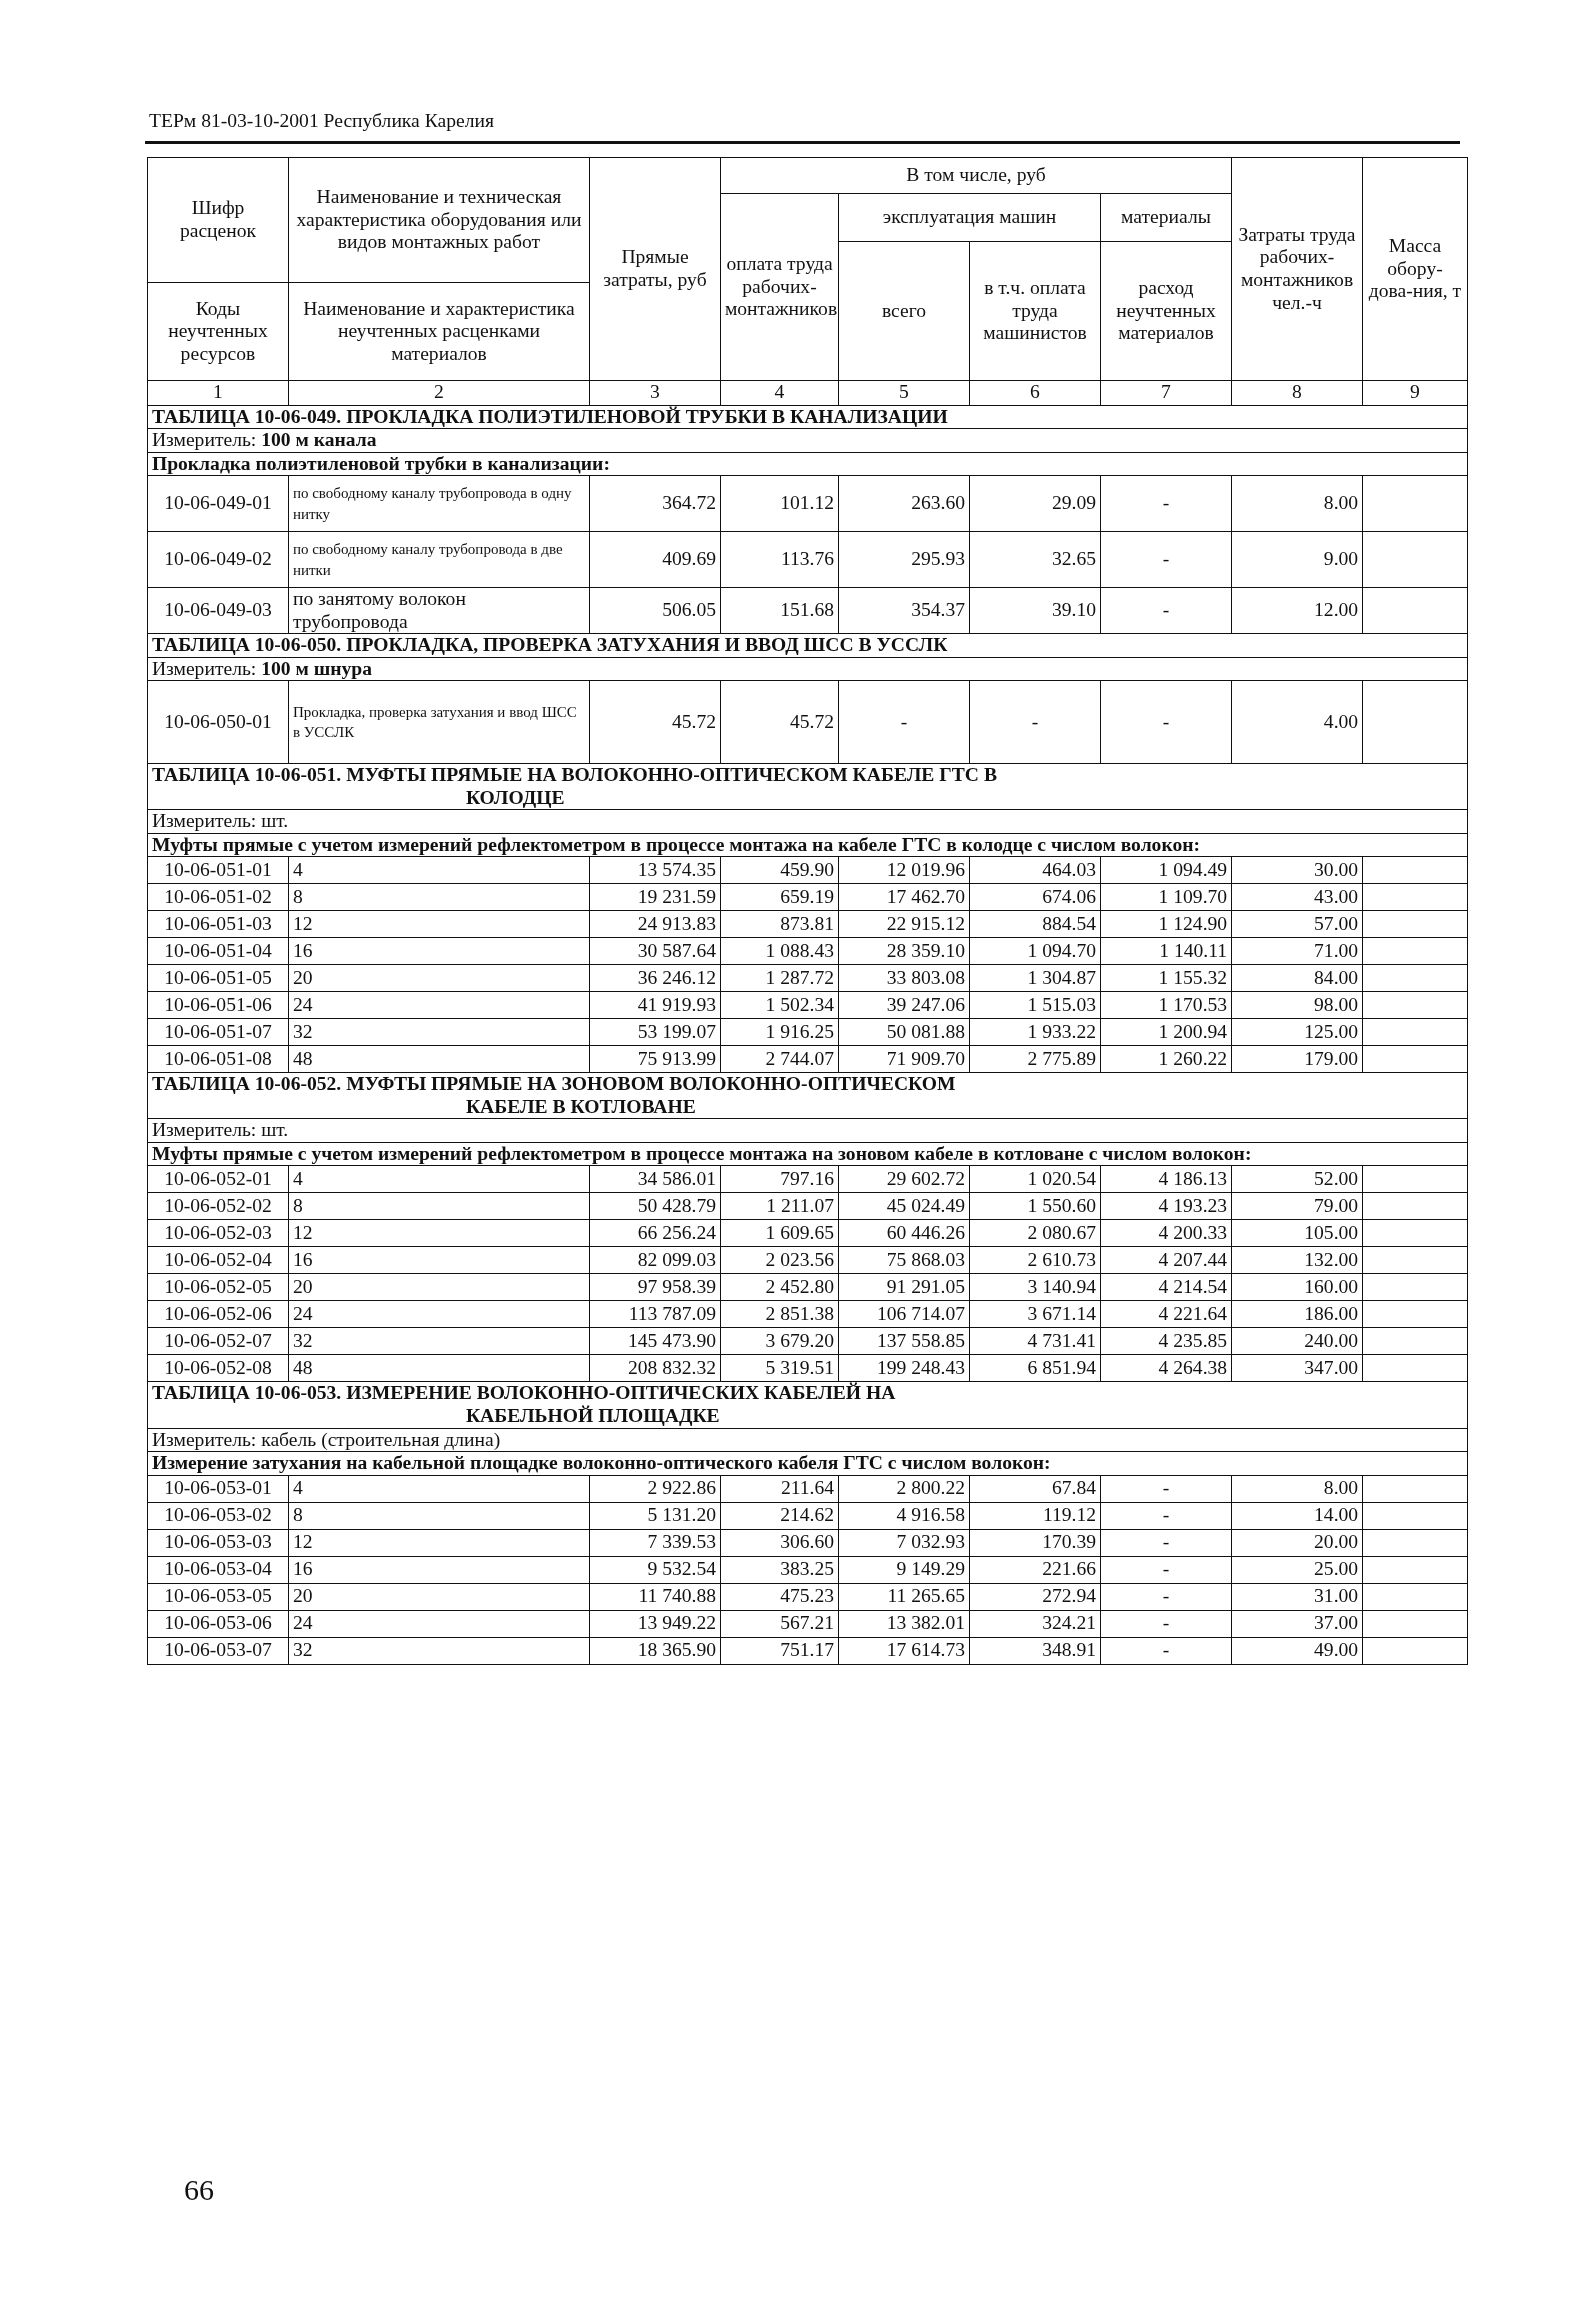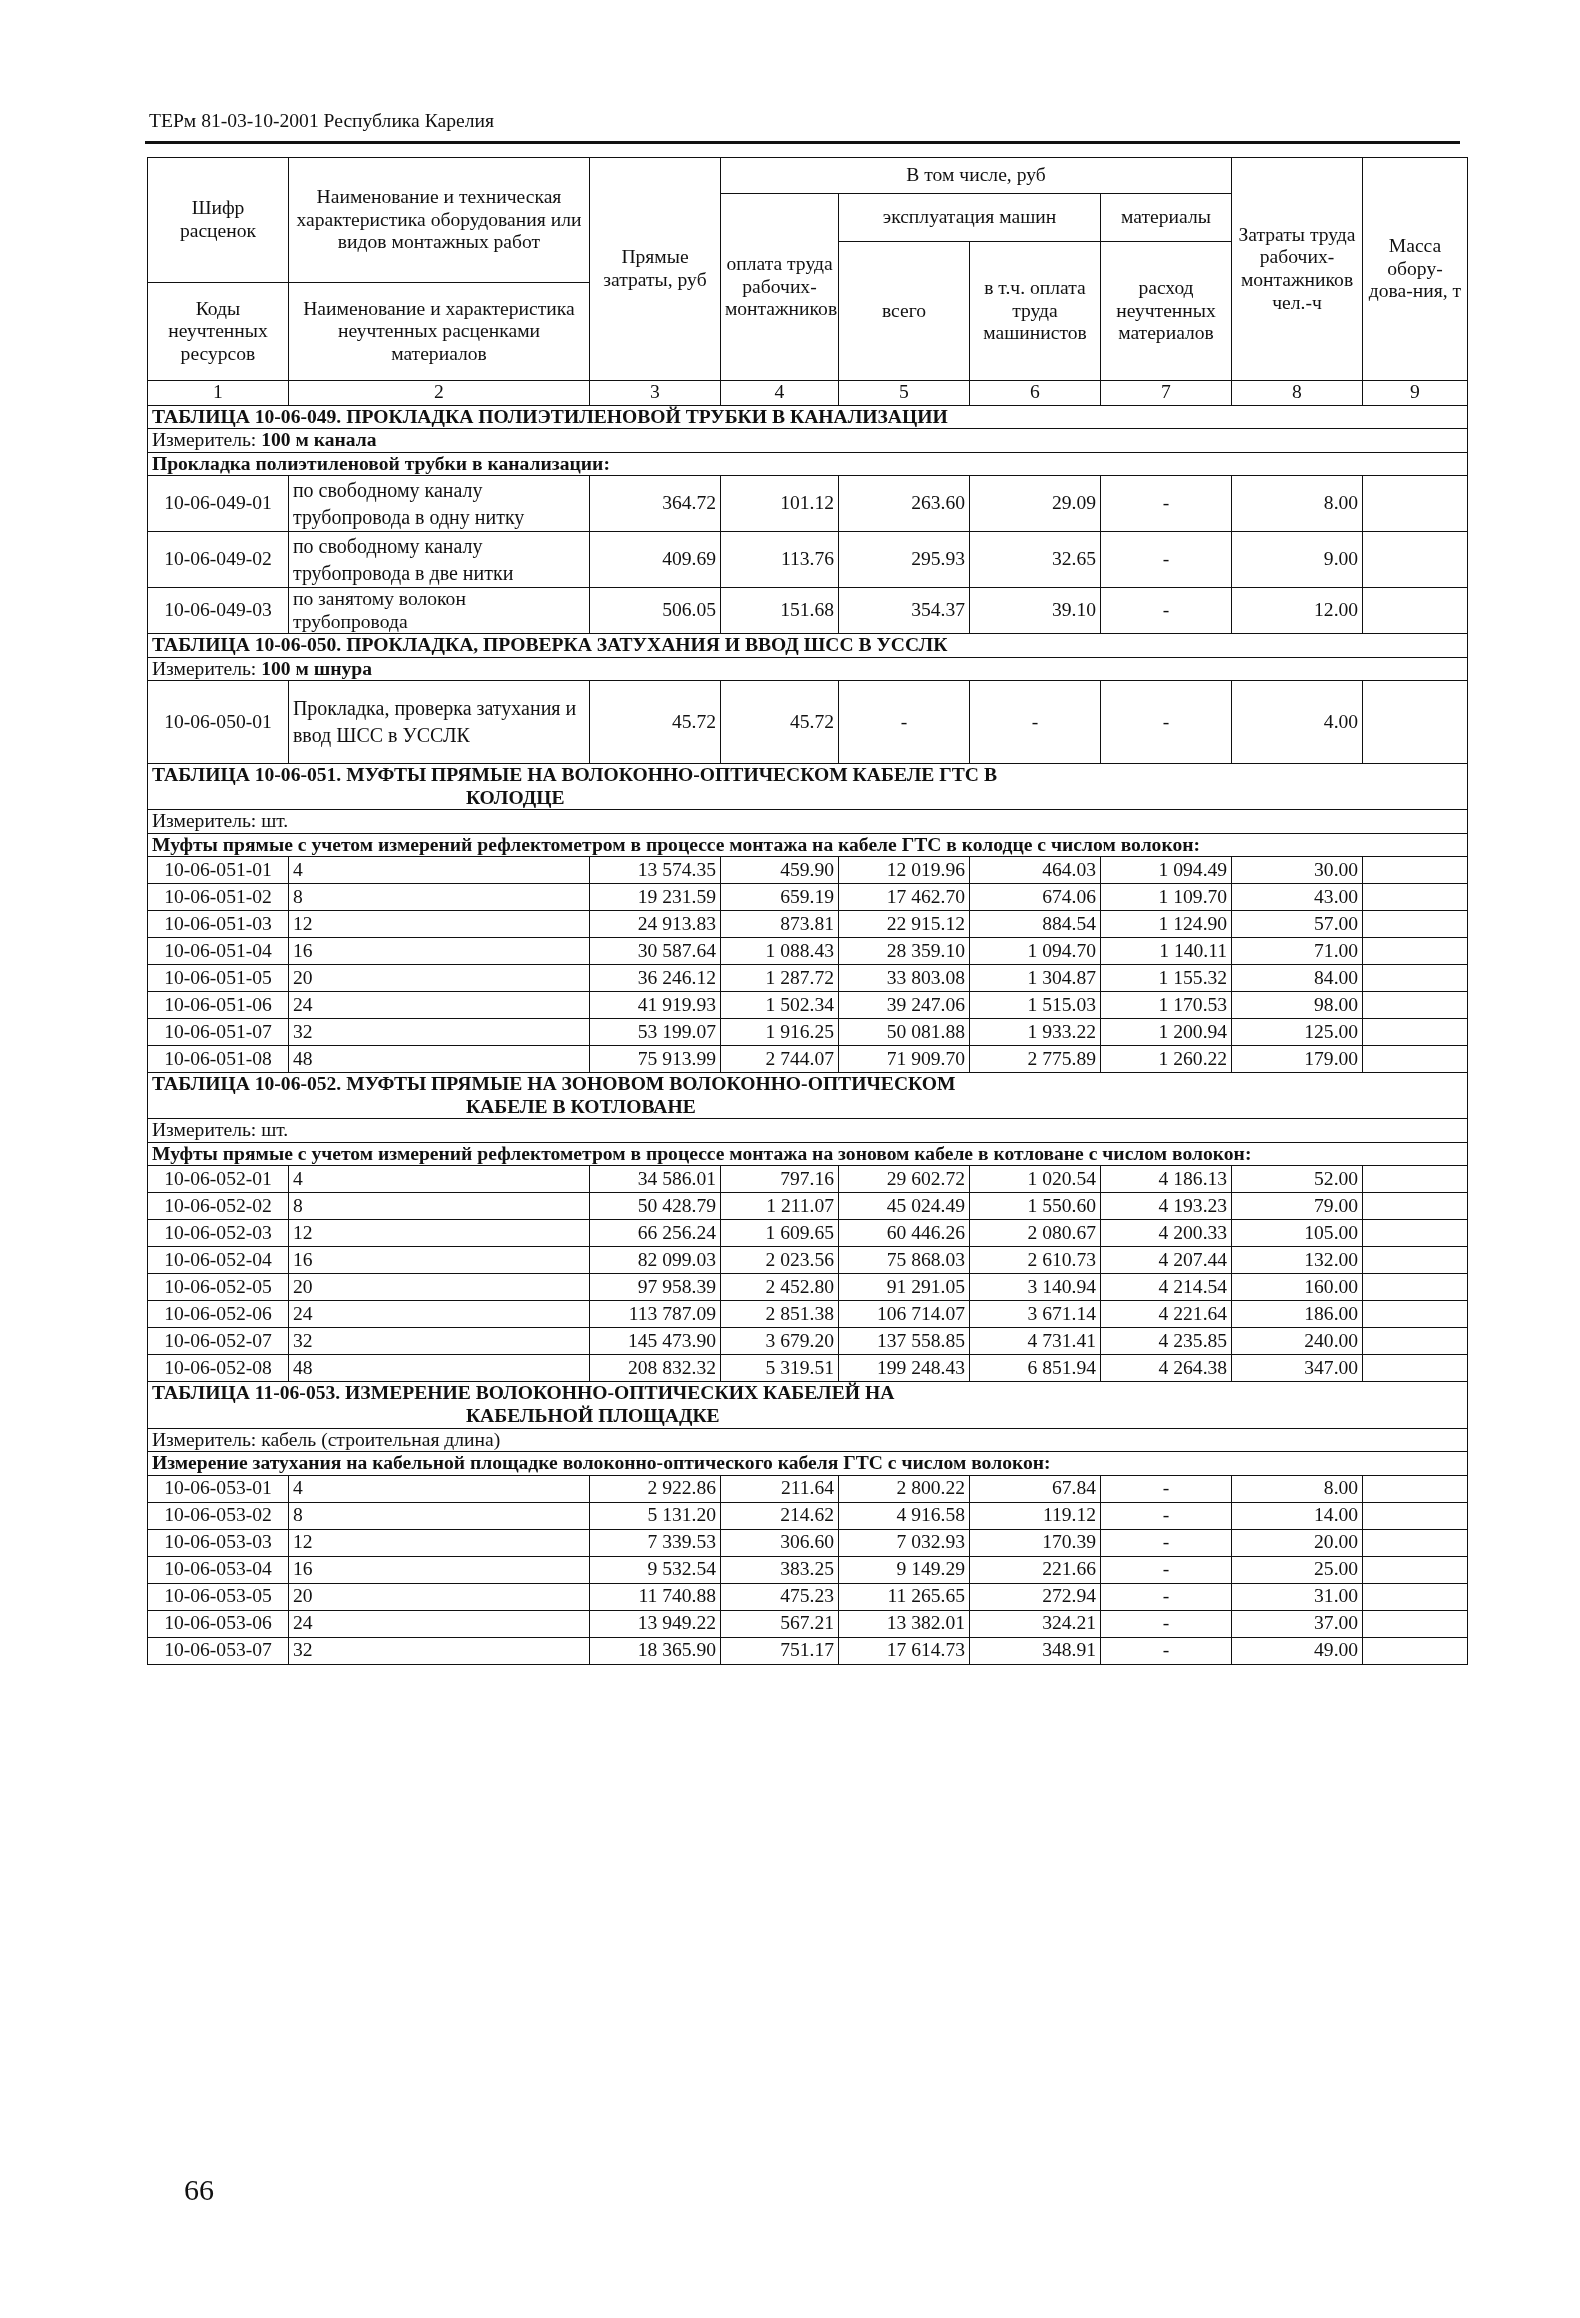--- a/index.html
+++ b/index.html
@@ -14,21 +14,21 @@
   .r { text-align:right; }
   .c { text-align:center; }
   .l { text-align:left; }
   .sec-title td { border-left:1.3px solid #111; border-right:none; border-top:1.3px solid #111; border-bottom:none; padding:9.2px 0 0 26px; font-weight:bold; font-size:29px; line-height:1.2; }
   .sec-title .t2 { display:block; padding-left:314px; }
   .meas td { border-left:1.3px solid #111; border-right:none; border-top:none; border-bottom:1.3px solid #111; padding:3.9px 0 6.5px 144px; font-size:22px; }
   .meas b { font-weight:bold; }
   .subhead td { border-left:1.3px solid #111; border-right:none; border-top:none; border-bottom:1.3px solid #111; padding:22px 26px 2.6px 144px; font-weight:bold; font-size:21.6px; line-height:1.45; }
   .row-sm td { height:26px; font-size:19px; }
   .row-tall td { height:55px; }
-  .row-tall .desc { font-size:20px; line-height:1.35; }
+  .row-tall .desc { font-size:15px; line-height:1.35; }
   .row-3l td { height:82px; }
   .pageno { position:absolute; left:184px; top:2173px; font-size:30px; }
 </style>
 </head>
 <body>
 
 <div class="page-header">ТЕРм 81-03-10-2001  Республика Карелия</div>
 <div class="header-rule"></div>
 
 <div class="doc">
@@ -327,21 +327,21 @@
           <td class="l desc">48</td>
           <td class="r">208 832.32</td>
           <td class="r">5 319.51</td>
           <td class="r">199 248.43</td>
           <td class="r">6 851.94</td>
           <td class="r">4 264.38</td>
           <td class="r">347.00</td>
           <td class="r"></td>
         </tr>
         <tr class="sec-title">
-          <td colspan="9"><span>ТАБЛИЦА  11-06-053. ИЗМЕРЕНИЕ ВОЛОКОННО-ОПТИЧЕСКИХ КАБЕЛЕЙ НА</span><span class="t2">КАБЕЛЬНОЙ ПЛОЩАДКЕ</span></td>
+          <td colspan="9"><span>ТАБЛИЦА  10-06-053. ИЗМЕРЕНИЕ ВОЛОКОННО-ОПТИЧЕСКИХ КАБЕЛЕЙ НА</span><span class="t2">КАБЕЛЬНОЙ ПЛОЩАДКЕ</span></td>
         </tr>
         <tr class="meas">
           <td colspan="9"><span>Измеритель: кабель (строительная длина)</span></td>
         </tr>
         <tr class="subhead">
           <td colspan="9">Измерение затухания на кабельной площадке волоконно-оптического кабеля ГТС с числом волокон:</td>
         </tr>
         <tr class="row-sm">
           <td class="c">10-06-053-01</td>
           <td class="l desc">4</td>

